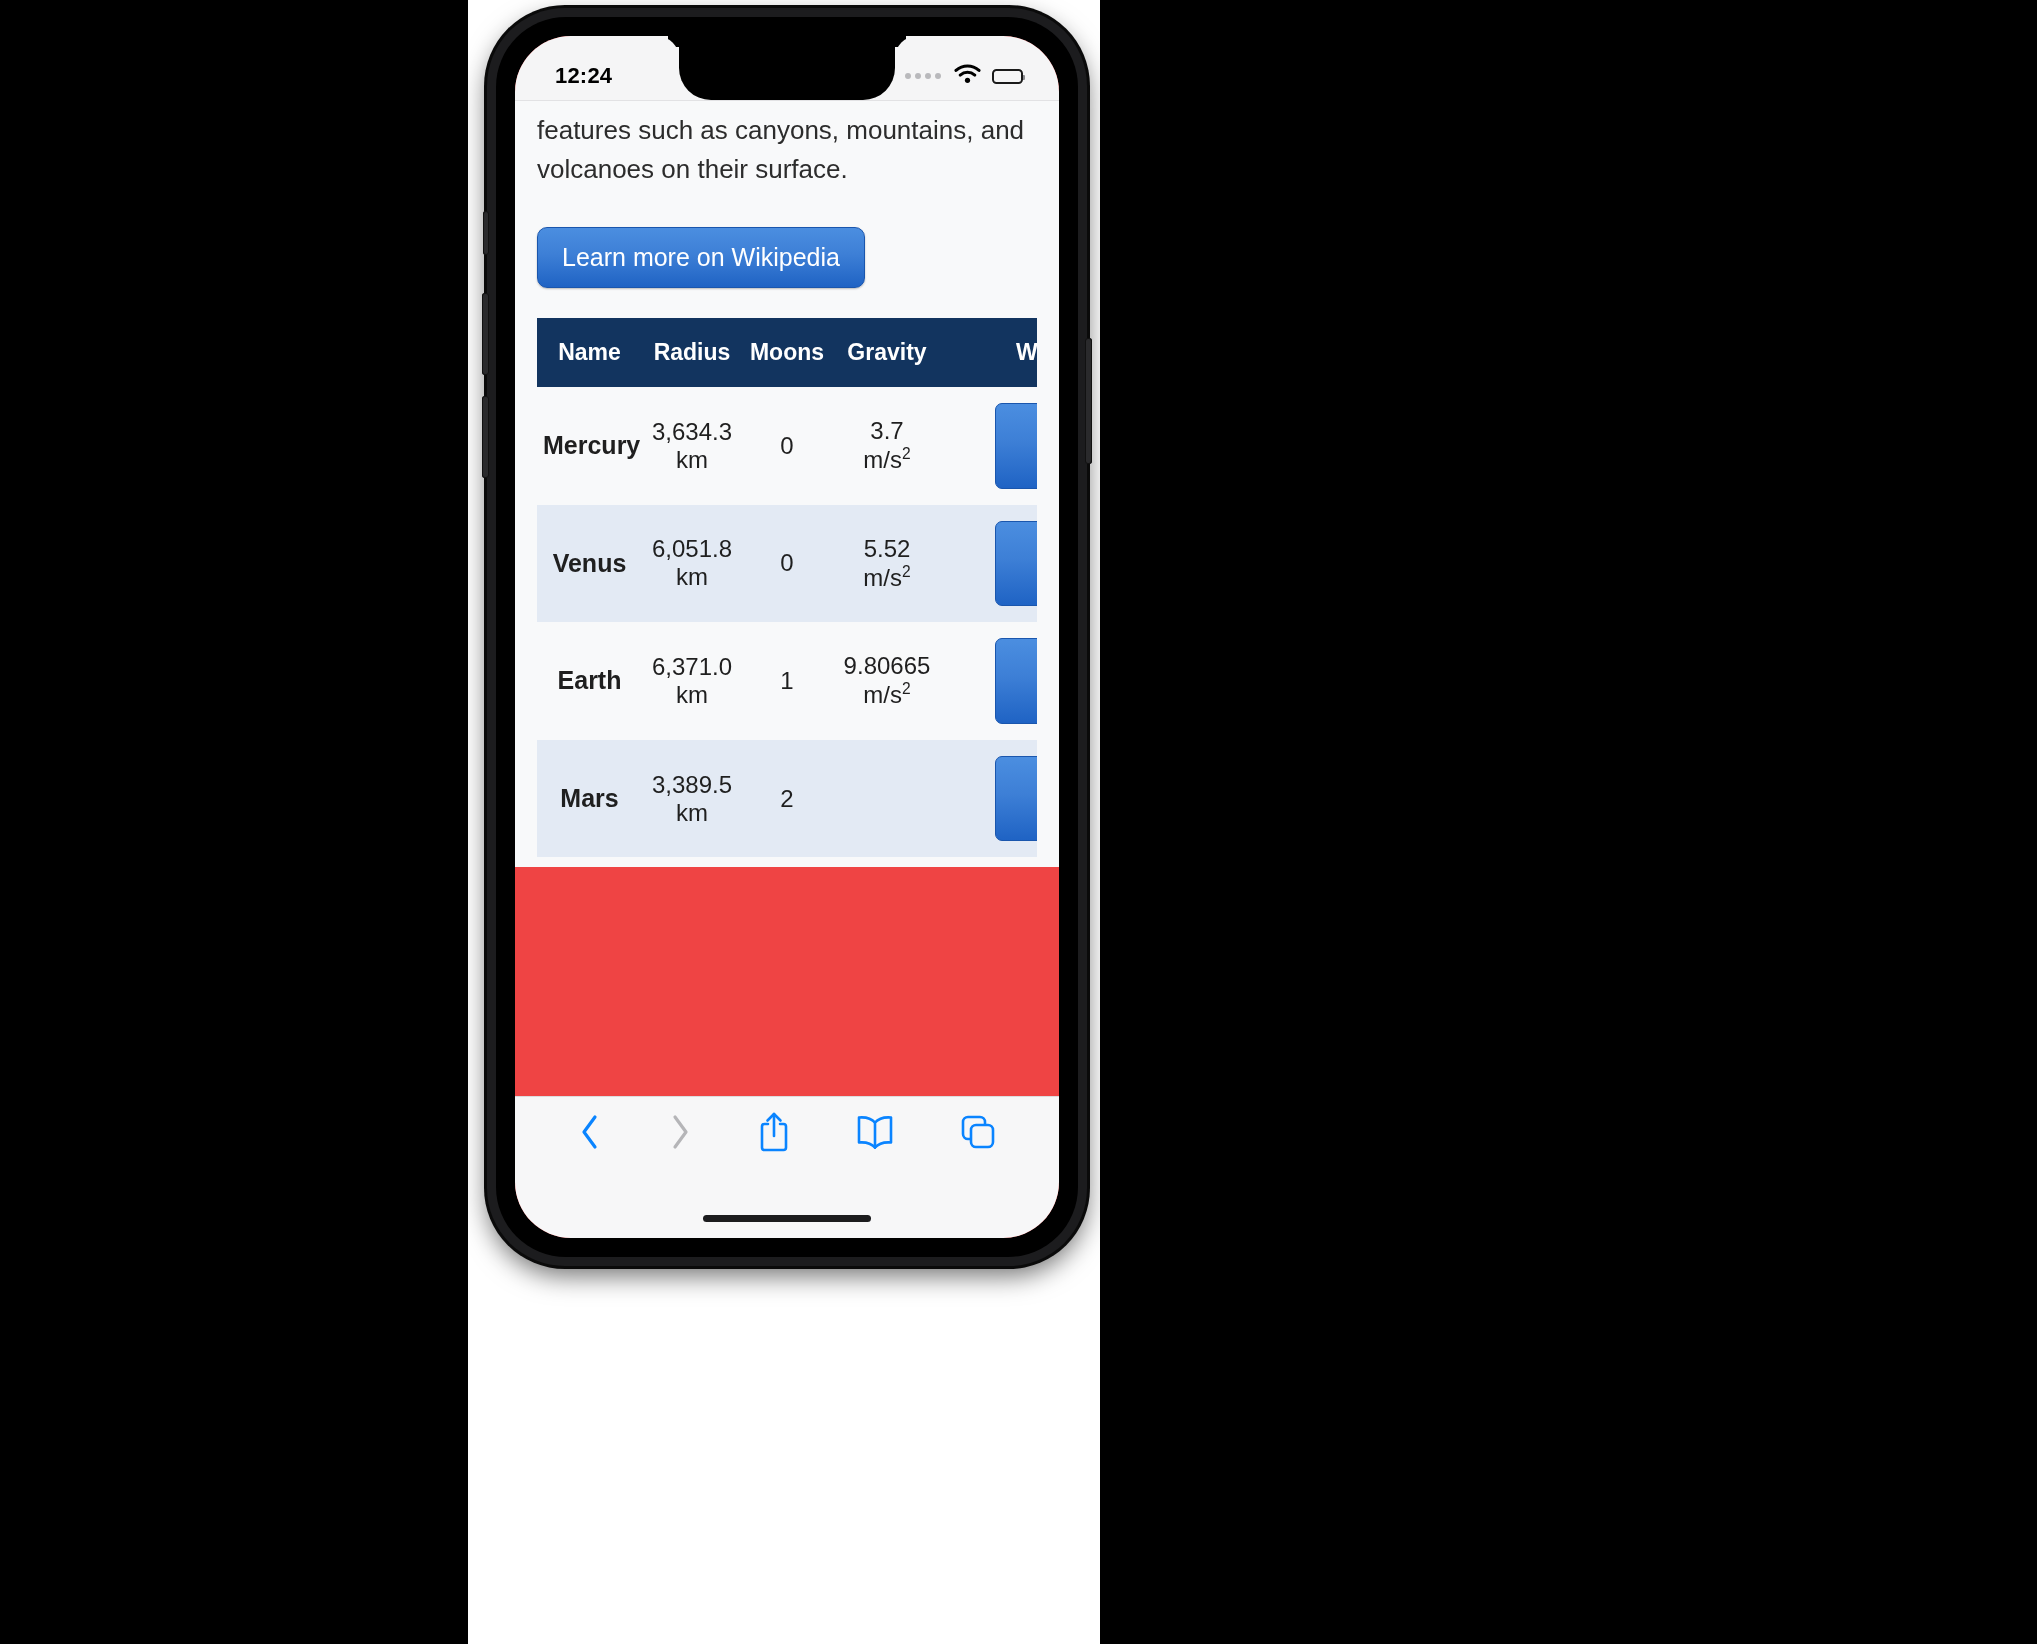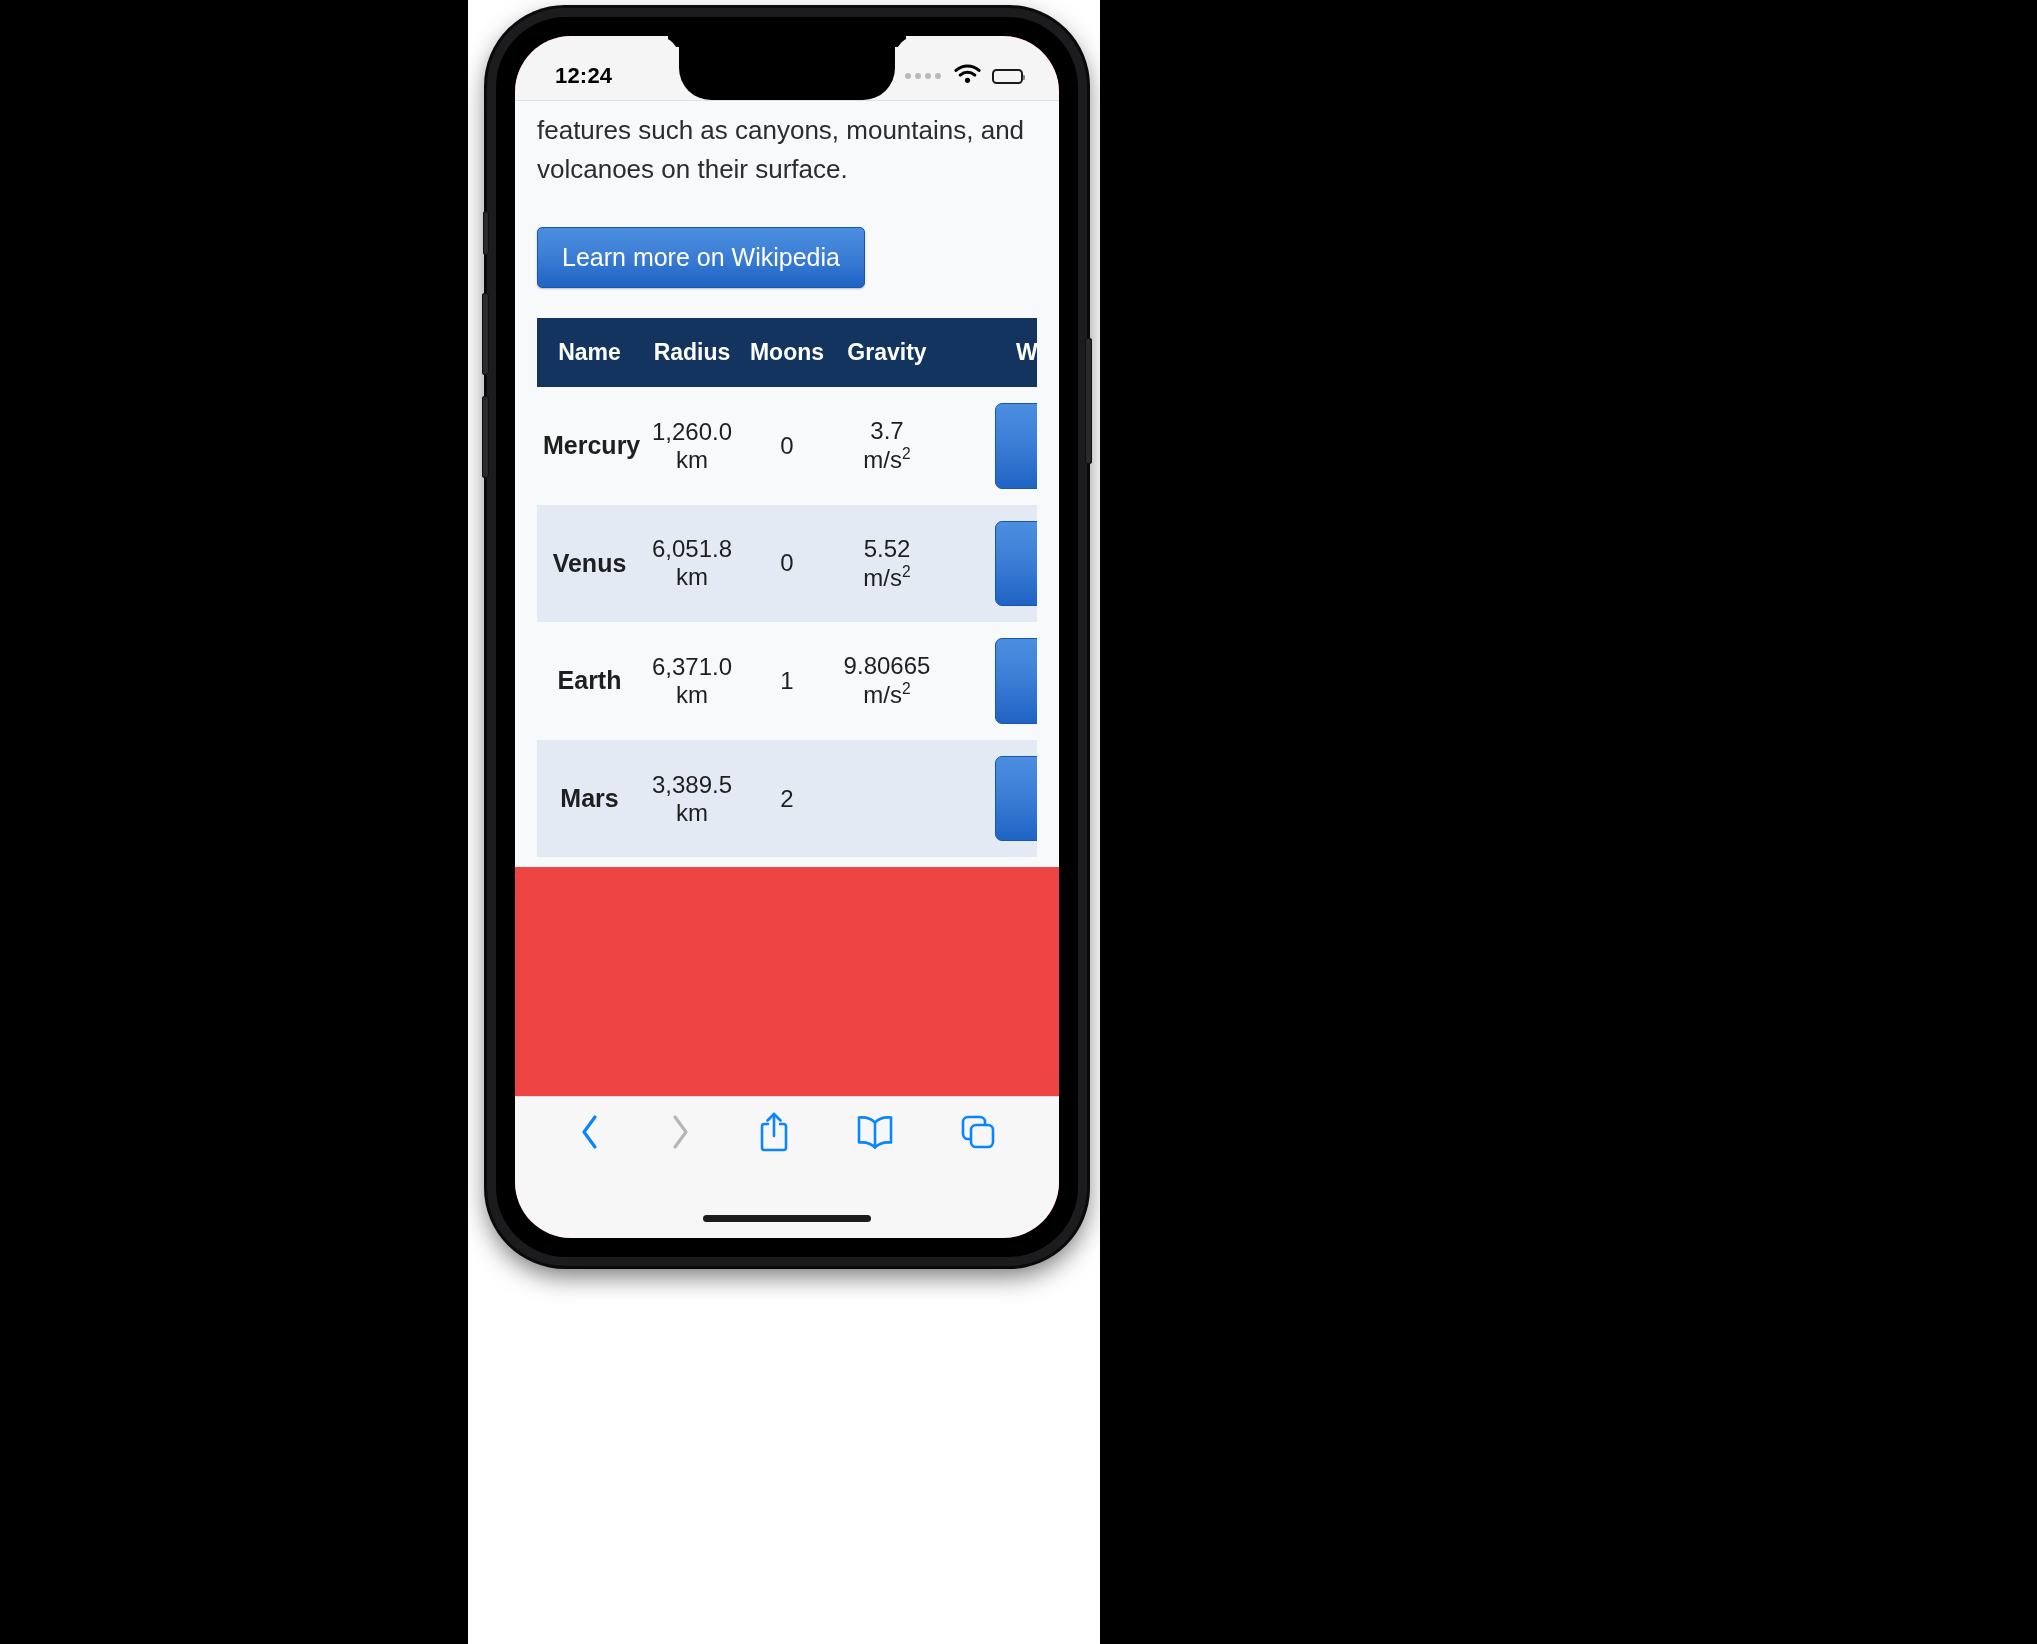--- a/index.html
+++ b/index.html
@@ -108,21 +108,21 @@
     border-top:1px solid #e2e2e4;
   }
   .web-pad { padding:10px 22px 0; }
   .para {
     font-size:26px; line-height:1.5; color:#2c2c2c;
   }
   .wiki-btn {
     display:inline-block; margin-top:38px;
     padding:15px 24px;
     background:linear-gradient(to bottom,#4b8ee0 0%,#3d7fd6 45%,#1f63c4 100%);
-    color:#fff; font-size:25px; border-radius:5px;
+    color:#fff; font-size:25px; border-radius:10px;
     border:1px solid #1a56ad;
     box-shadow:0 1px 2px rgba(0,0,0,.25);
     white-space:nowrap;
   }
   .sect-title {
     margin-top:62px;
     font-size:34px; font-weight:bold; color:#2e3d50;
     letter-spacing:-.2px;
   }
 
@@ -234,21 +234,21 @@
                     <th>Name</th>
                     <th>Radius</th>
                     <th>Moons</th>
                     <th>Gravity</th>
                     <th>Wikipedia</th>
                   </tr>
                 </thead>
                 <tbody>
                   <tr>
                     <td class="name">Mercury</td>
-                    <td>1,260.0 km</td>
+                    <td>3,634.3 km</td>
                     <td>0</td>
                     <td>
                       <span>3.7</span><br>
                       <span>m/s</span><sup>2</sup>
                     </td>
                     <td>
                       <span class="learn">Learn More</span>
                     </td>
                   </tr>
                   <tr>

